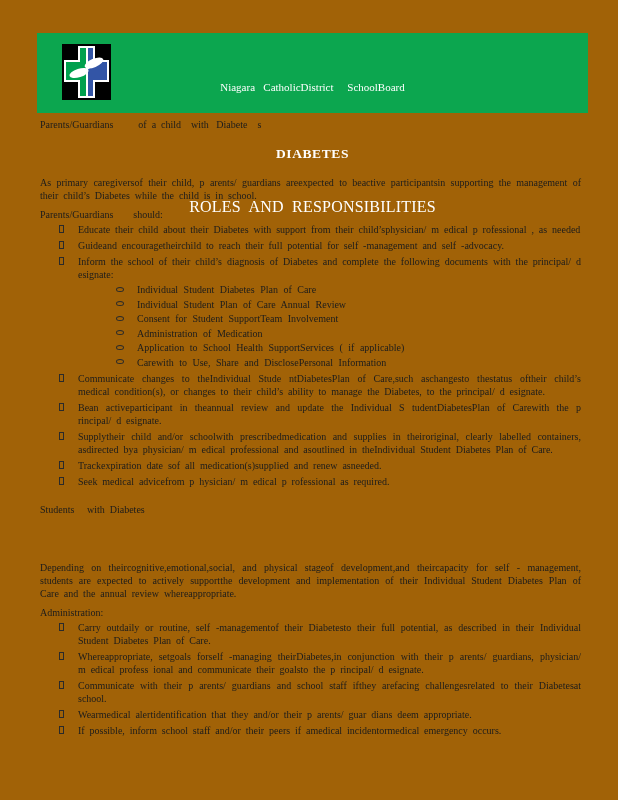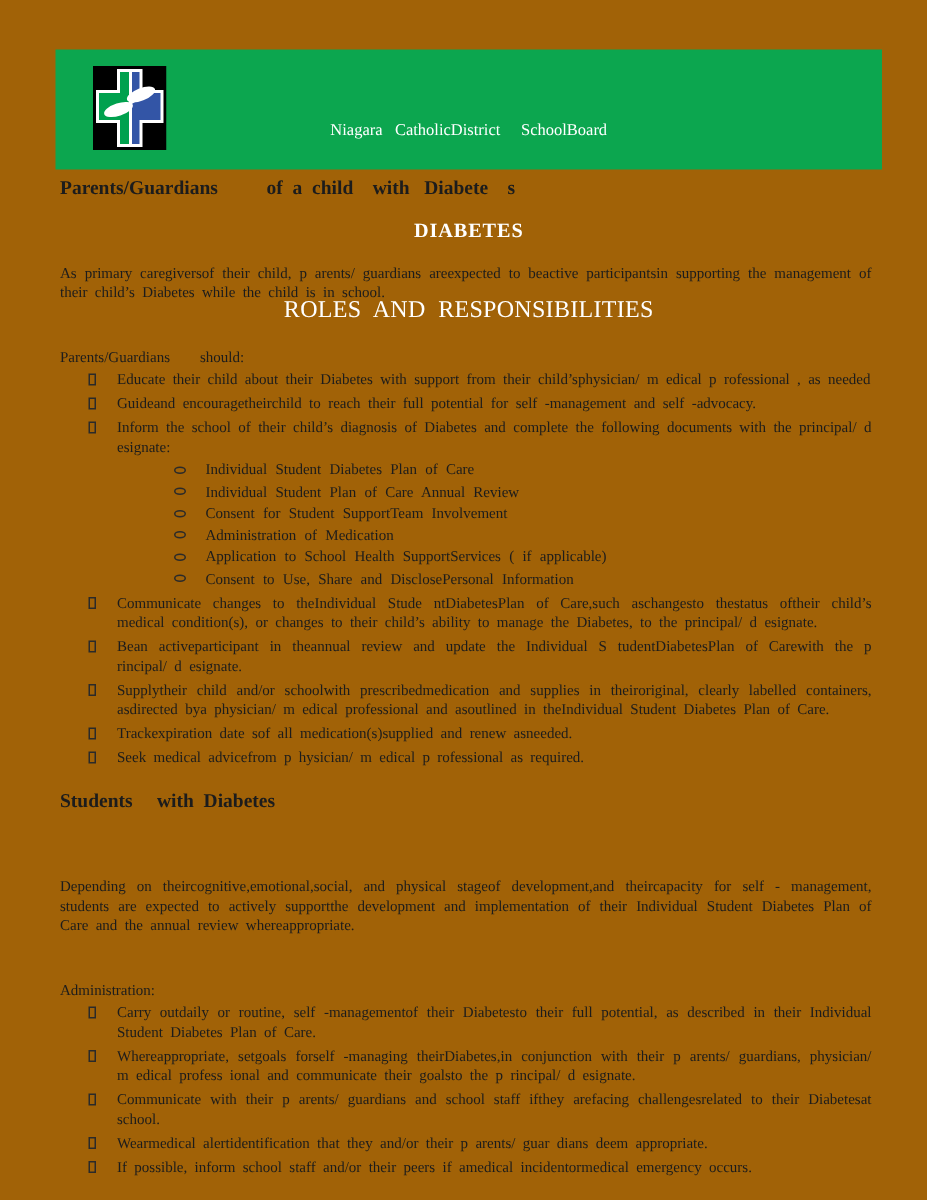--- a/index.html
+++ b/index.html
@@ -38,32 +38,32 @@
 
   
   .content {
     position: absolute;
     left: 40px; top: 118px;
     width: 541px;
     font-size: 10px;
     line-height: 13px;
   }
   .section-heading {
-    font-size: 13px;
-    font-weight: bold;
+    font-size: 10px;
+    font-weight: normal;
     white-space: pre-wrap;
     margin-bottom: 1px;
   }
   .intro {
     text-align: justify;
     word-spacing: 2.4px;
     margin-top: 45px;
   }
   .lead {
-    margin-top: 30px;
+    margin-top: 6px;
     margin-bottom: 2px;
     white-space: pre-wrap;
   }
   ul.bullets { list-style: none; }
   ul.bullets > li {
     position: relative;
     padding-left: 38px;
     margin-bottom: 3px;
     text-align: justify;
     word-spacing: 2.4px;
@@ -160,21 +160,21 @@
           <li>
             <span class="marker-oval"></span>
             <span>Administration of Medication</span>
           </li>
           <li>
             <span class="marker-oval"></span>
             <span>Application to School Health SupportServices ( if applicable)</span>
           </li>
           <li>
             <span class="marker-oval"></span>
-            <span>Consent to Use, Share and DisclosePersonal Information</span>
+            <span>Carewith to Use, Share and DisclosePersonal Information</span>
           </li>
         </ul>
       </li>
       <li>
         <span class="marker-square"></span>
         <span>Communicate changes to theIndividual Stude ntDiabetesPlan of Care,such aschangesto thestatus oftheir child’s medical condition(s), or changes to their child’s ability to manage the Diabetes, to the principal/ d esignate.</span>
       </li>
       <li>
         <span class="marker-square"></span>
         <span>Bean activeparticipant in theannual review and update the Individual S tudentDiabetesPlan of Carewith the p rincipal/ d esignate.</span>

